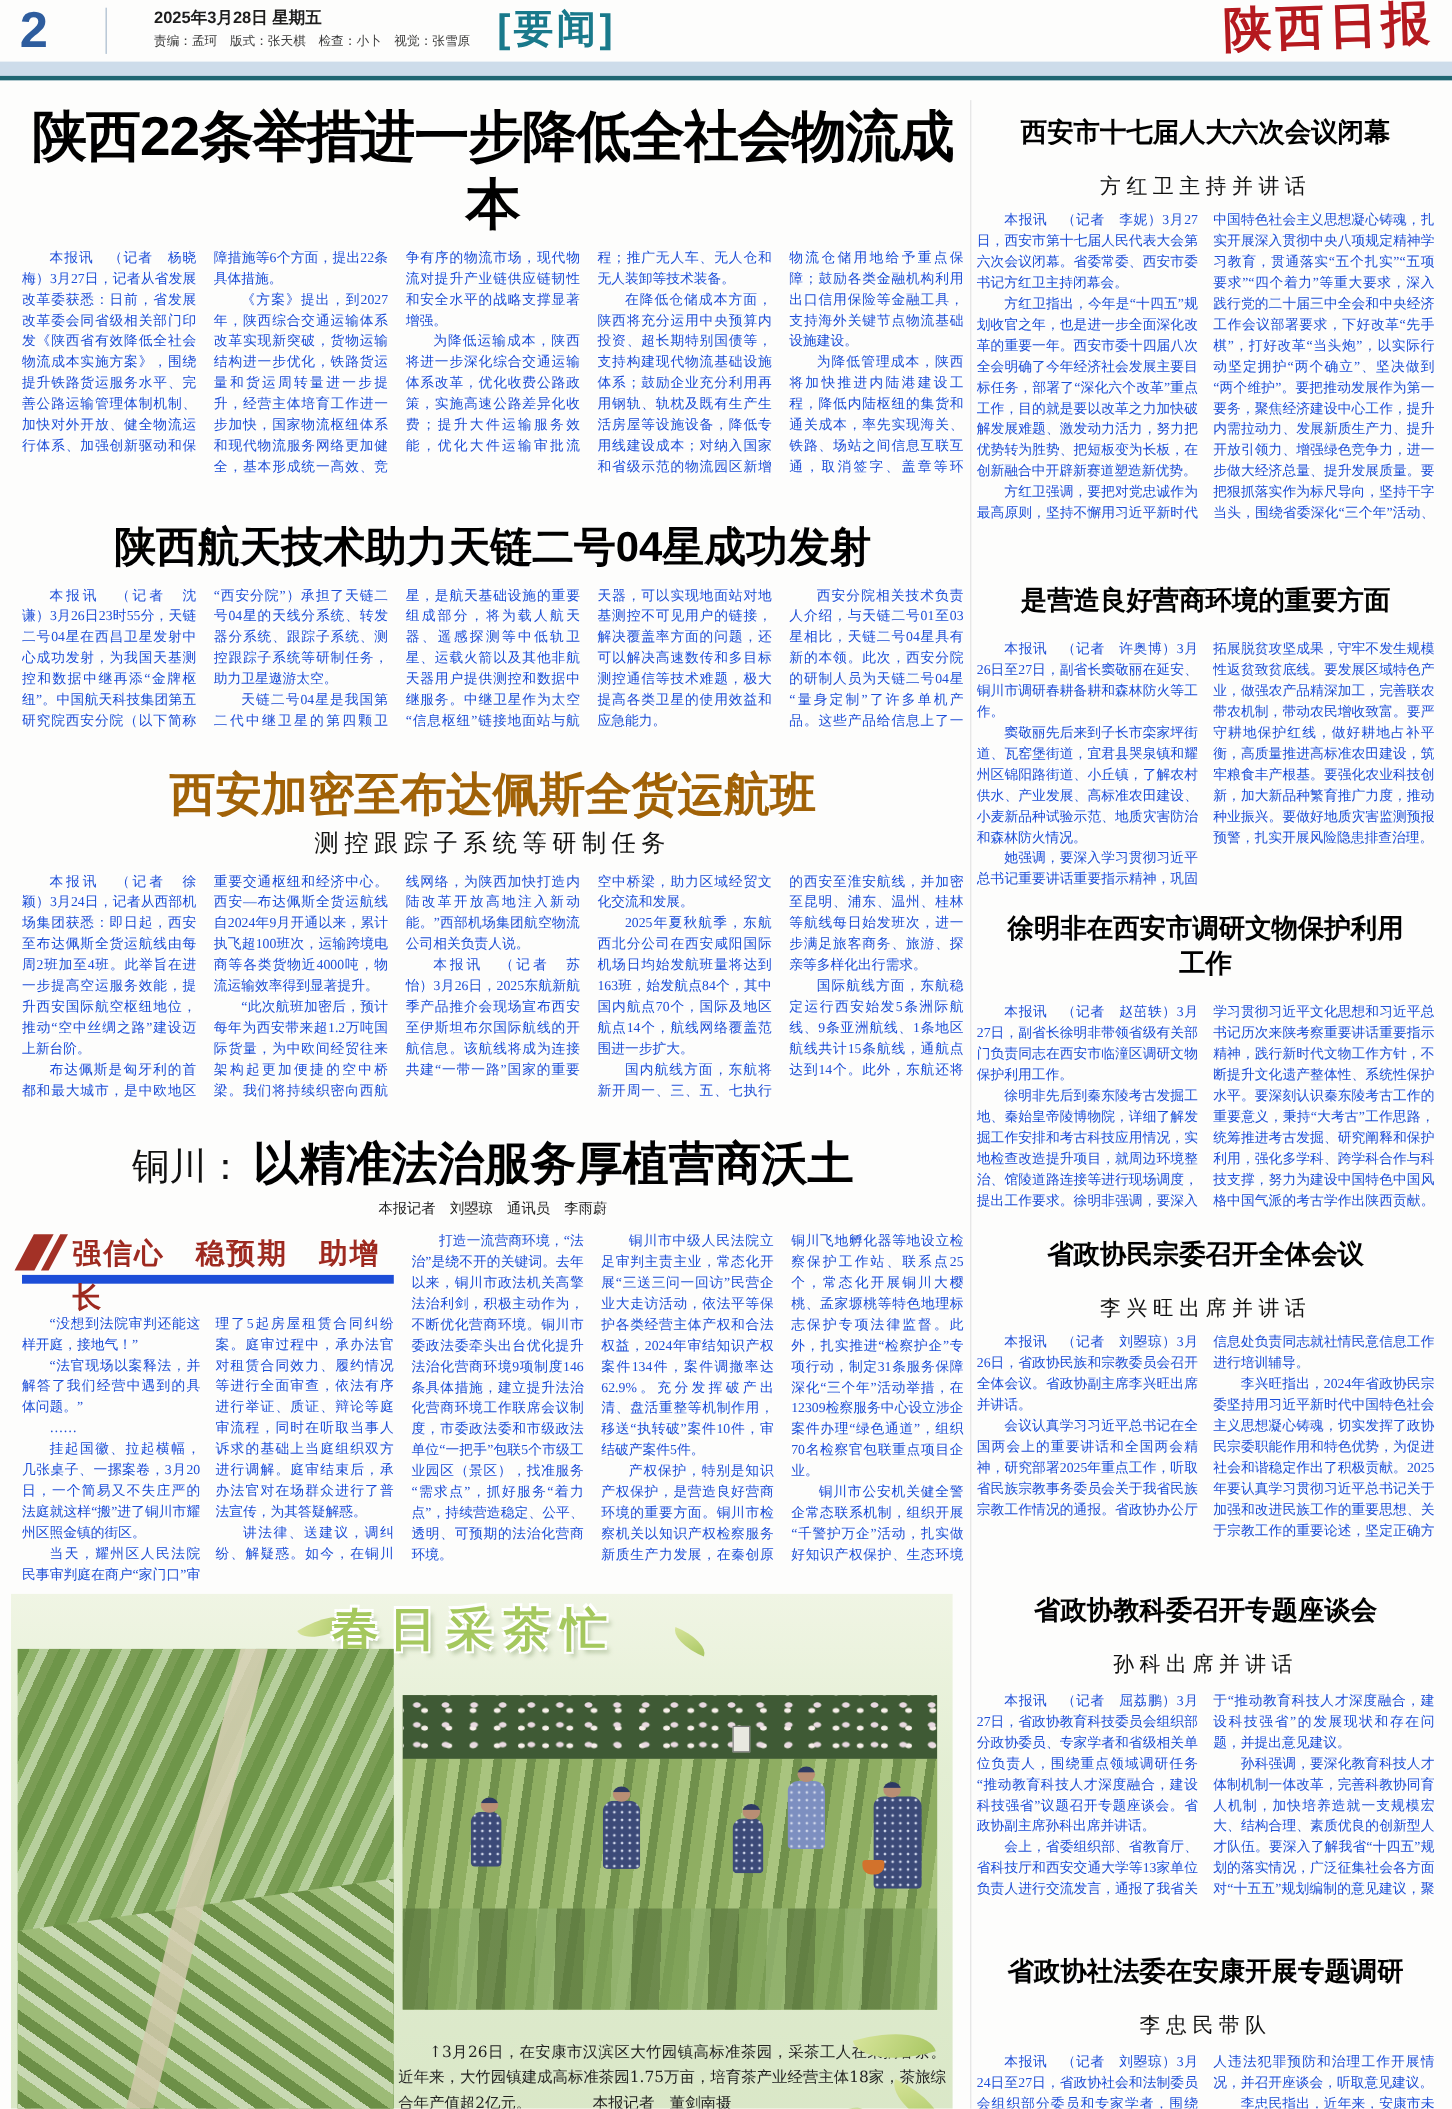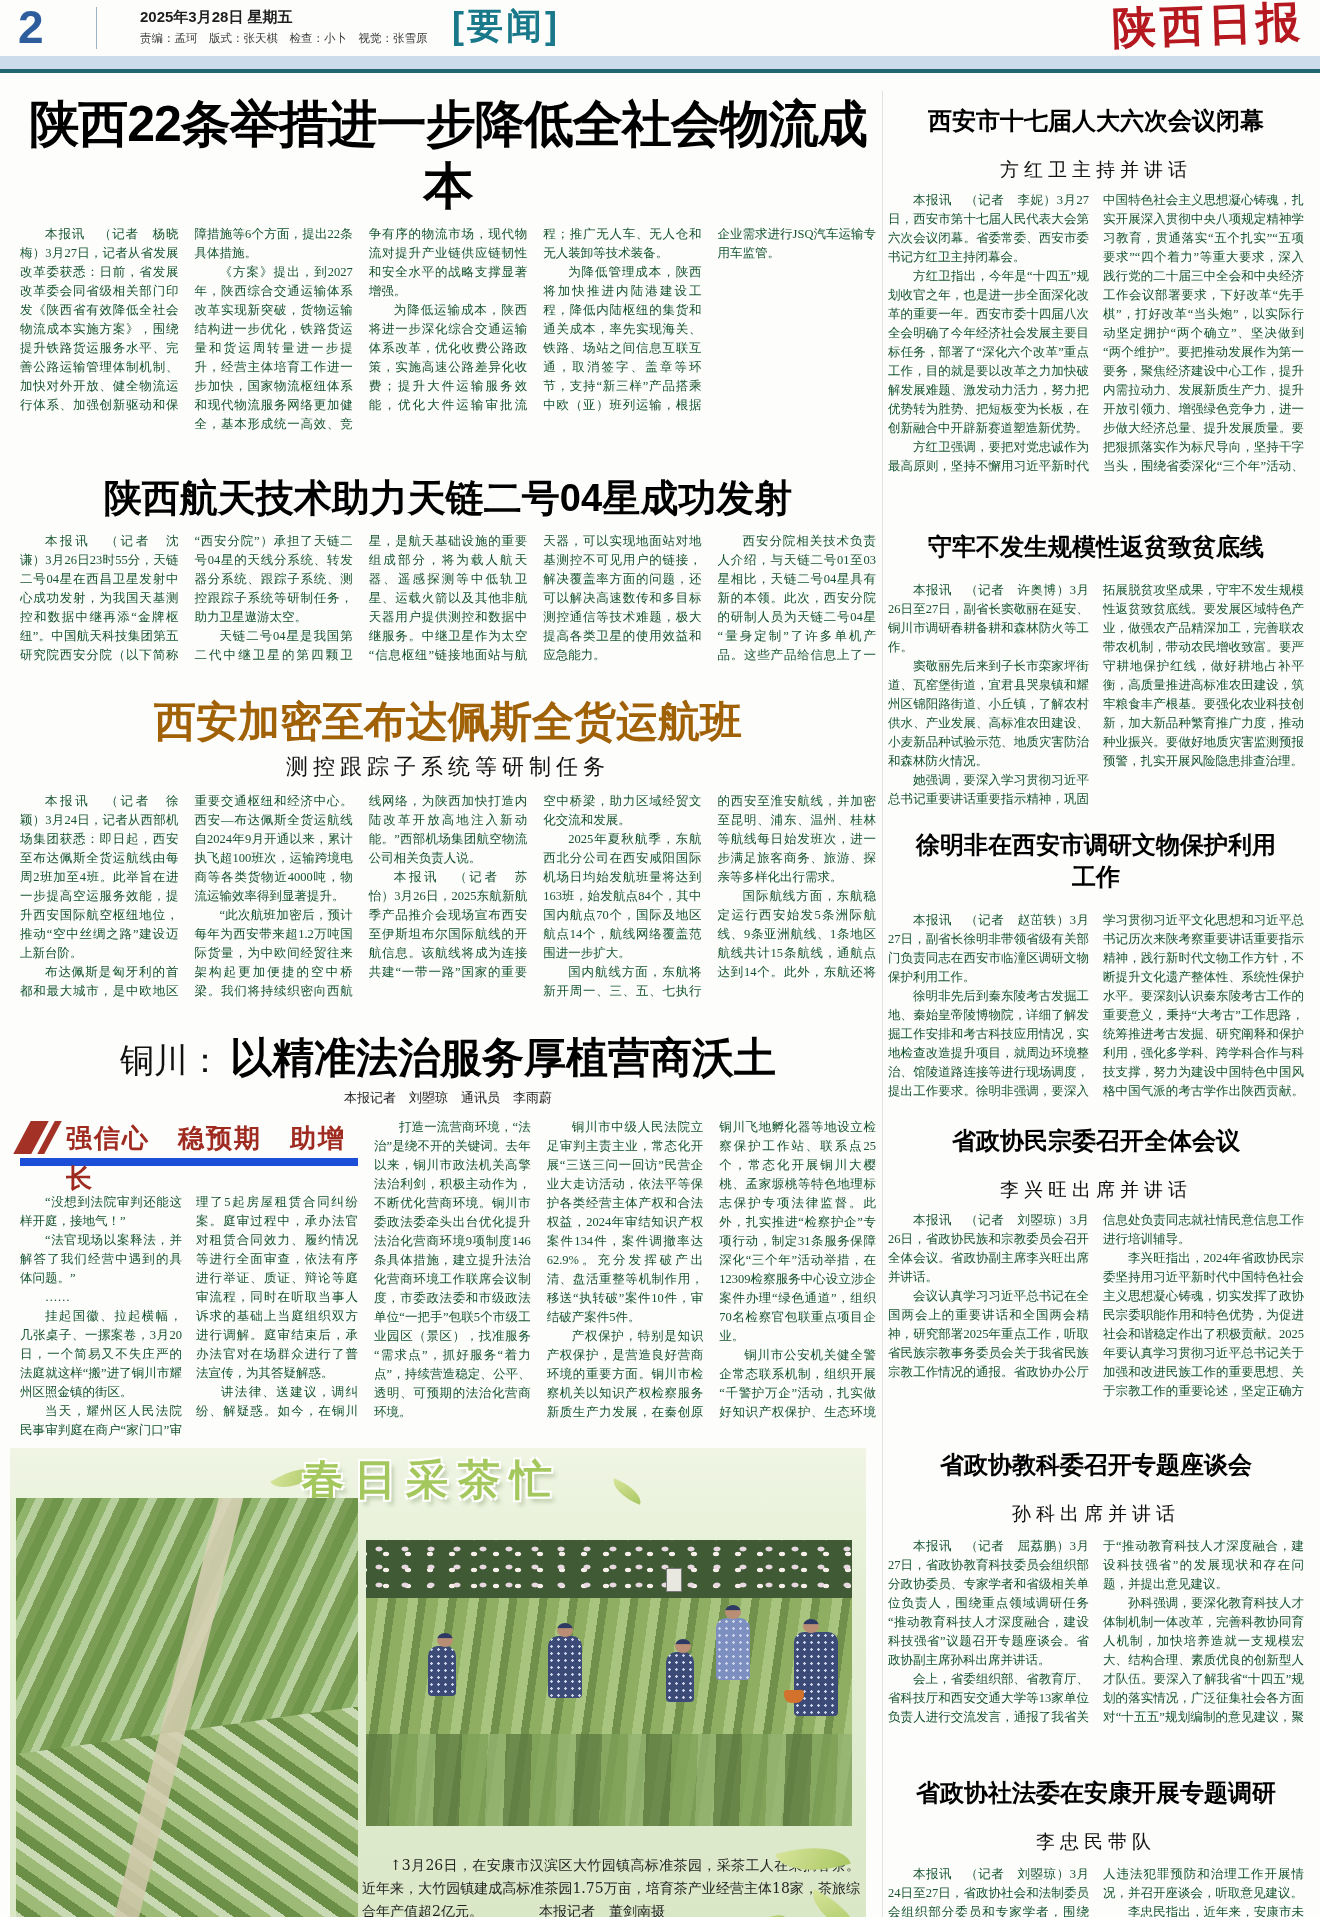--- a/index.html
+++ b/index.html
@@ -18,21 +18,21 @@
          transform:rotate(-2deg);letter-spacing:4px;}
   .band{height:13px;background:#cddcea;border-bottom:4px solid #1f6672;}
 
   
   .content{display:flex;padding:14px 16px 0 20px;}
   .left-region{width:856px;}
   .region-divider{width:1px;background:#e2e2e2;margin:4px 5px 0 6px;}
   .right-region{flex:1;min-width:0;}
 
   .cols{column-fill:auto;overflow:hidden;}
-  .cols p{margin:0;text-indent:2em;font-size:12.5px;line-height:19px;text-align:justify;color:#14532d;}
+  .cols p{margin:0;text-indent:2em;font-size:12.5px;line-height:19px;text-align:justify;color:#1d4ed8;}
   .cols5{column-count:5;column-gap:16px;}
   .cols3{column-count:3;column-gap:16px;}
   .cols2{column-count:2;column-gap:14px;}
 
   
   .h-main{margin:6px 0 0;font:900 50px/62px "Liberation Sans",sans-serif;text-align:center;color:#000;letter-spacing:-1px;}
   .body-a{height:225px;margin-top:8px;}
   .h-b{margin:24px 0 0;font:900 38px/48px "Liberation Sans",sans-serif;text-align:center;color:#000;}
   .body-b{height:138px;margin-top:10px;}
   .h-c{margin:26px 0 0;font:900 42px/52px "Liberation Sans",sans-serif;text-align:center;color:#a16207;}
@@ -116,20 +116,21 @@
   <main class="content">
 
     <section class="left-region">
 
       <article>
         <h1 class="h-main">陕西22条举措进一步降低全社会物流成本</h1>
         <div class="cols cols5 body-a">
           <p>本报讯　（记者　杨晓梅）3月27日，记者从省发展改革委获悉：日前，省发展改革委会同省级相关部门印发《陕西省有效降低全社会物流成本实施方案》，围绕提升铁路货运服务水平、完善公路运输管理体制机制、加快对外开放、健全物流运行体系、加强创新驱动和保障措施等6个方面，提出22条具体措施。</p>
           <p>《方案》提出，到2027年，陕西综合交通运输体系改革实现新突破，货物运输结构进一步优化，铁路货运量和货运周转量进一步提升，经营主体培育工作进一步加快，国家物流枢纽体系和现代物流服务网络更加健全，基本形成统一高效、竞争有序的物流市场，现代物流对提升产业链供应链韧性和安全水平的战略支撑显著增强。</p>
           <p>为降低运输成本，陕西将进一步深化综合交通运输体系改革，优化收费公路政策，实施高速公路差异化收费；提升大件运输服务效能，优化大件运输审批流程；推广无人车、无人仓和无人装卸等技术装备。</p>
+          <p>在降低仓储成本方面，陕西将充分运用中央预算内投资、超长期特别国债等，支持构建现代物流基础设施体系；鼓励企业充分利用再用钢轨、轨枕及既有生产生活房屋等设施设备，降低专用线建设成本；对纳入国家和省级示范的物流园区新增物流仓储用地给予重点保障；鼓励各类金融机构利用出口信用保险等金融工具，支持海外关键节点物流基础设施建设。</p>
           <p>为降低管理成本，陕西将加快推进内陆港建设工程，降低内陆枢纽的集货和通关成本，率先实现海关、铁路、场站之间信息互联互通，取消签字、盖章等环节，支持“新三样”产品搭乘中欧（亚）班列运输，根据企业需求进行JSQ汽车运输专用车监管。</p>
 
         </div>
       </article>
 
       <article>
         <h2 class="h-b">陕西航天技术助力天链二号04星成功发射</h2>
         <div class="cols cols5 body-b">
           <p>本报讯　（记者　沈谦）3月26日23时55分，天链二号04星在西昌卫星发射中心成功发射，为我国天基测控和数据中继再添“金牌枢纽”。中国航天科技集团第五研究院西安分院（以下简称“西安分院”）承担了天链二号04星的天线分系统、转发器分系统、跟踪子系统、测控跟踪子系统等研制任务，助力卫星遨游太空。</p>
           <p>天链二号04星是我国第二代中继卫星的第四颗卫星，是航天基础设施的重要组成部分，将为载人航天器、遥感探测等中低轨卫星、运载火箭以及其他非航天器用户提供测控和数据中继服务。中继卫星作为太空“信息枢纽”链接地面站与航天器，可以实现地面站对地基测控不可见用户的链接，解决覆盖率方面的问题，还可以解决高速数传和多目标测控通信等技术难题，极大提高各类卫星的使用效益和应急能力。</p>
@@ -222,21 +223,21 @@
         <h3>西安市十七届人大六次会议闭幕</h3>
         <div class="r-sub">方红卫主持并讲话</div>
         <div class="cols cols2 rb1">
           <p>本报讯　（记者　李妮）3月27日，西安市第十七届人民代表大会第六次会议闭幕。省委常委、西安市委书记方红卫主持闭幕会。</p>
           <p>方红卫指出，今年是“十四五”规划收官之年，也是进一步全面深化改革的重要一年。西安市委十四届八次全会明确了今年经济社会发展主要目标任务，部署了“深化六个改革”重点工作，目的就是要以改革之力加快破解发展难题、激发动力活力，努力把优势转为胜势、把短板变为长板，在创新融合中开辟新赛道塑造新优势。</p>
           <p>方红卫强调，要把对党忠诚作为最高原则，坚持不懈用习近平新时代中国特色社会主义思想凝心铸魂，扎实开展深入贯彻中央八项规定精神学习教育，贯通落实“五个扎实”“五项要求”“四个着力”等重大要求，深入践行党的二十届三中全会和中央经济工作会议部署要求，下好改革“先手棋”，打好改革“当头炮”，以实际行动坚定拥护“两个确立”、坚决做到“两个维护”。要把推动发展作为第一要务，聚焦经济建设中心工作，提升内需拉动力、发展新质生产力、提升开放引领力、增强绿色竞争力，进一步做大经济总量、提升发展质量。要把狠抓落实作为标尺导向，坚持干字当头，围绕省委深化“三个年”活动、打好“八场硬仗”部署和全市“深化六个改革”重点工作，推动政策靠前发力、项目靠前实施、措施靠前落地，不折不扣把各项部署抓细抓实、抓出成效，奋力实现一季度“开门红”，为高质量完成全年目标任务打下坚实基础。</p>
         </div>
       </article>
 
       <article class="r-art mt40">
-        <h3>守牢不发生规模性返贫致贫底线</h3>
+        <h3>是营造良好营商环境的重要方面</h3>
         <div class="cols cols2 rb2">
           <p>本报讯　（记者　许奥博）3月26日至27日，副省长窦敬丽在延安、铜川市调研春耕备耕和森林防火等工作。</p>
           <p>窦敬丽先后来到子长市栾家坪街道、瓦窑堡街道，宜君县哭泉镇和耀州区锦阳路街道、小丘镇，了解农村供水、产业发展、高标准农田建设、小麦新品种试验示范、地质灾害防治和森林防火情况。</p>
           <p>她强调，要深入学习贯彻习近平总书记重要讲话重要指示精神，巩固拓展脱贫攻坚成果，守牢不发生规模性返贫致贫底线。要发展区域特色产业，做强农产品精深加工，完善联农带农机制，带动农民增收致富。要严守耕地保护红线，做好耕地占补平衡，高质量推进高标准农田建设，筑牢粮食丰产根基。要强化农业科技创新，加大新品种繁育推广力度，推动种业振兴。要做好地质灾害监测预报预警，扎实开展风险隐患排查治理。</p>
         </div>
       </article>
 
       <article class="r-art mt12">
         <h3>徐明非在西安市调研文物保护利用工作</h3>
         <div class="cols cols2 rb3">

